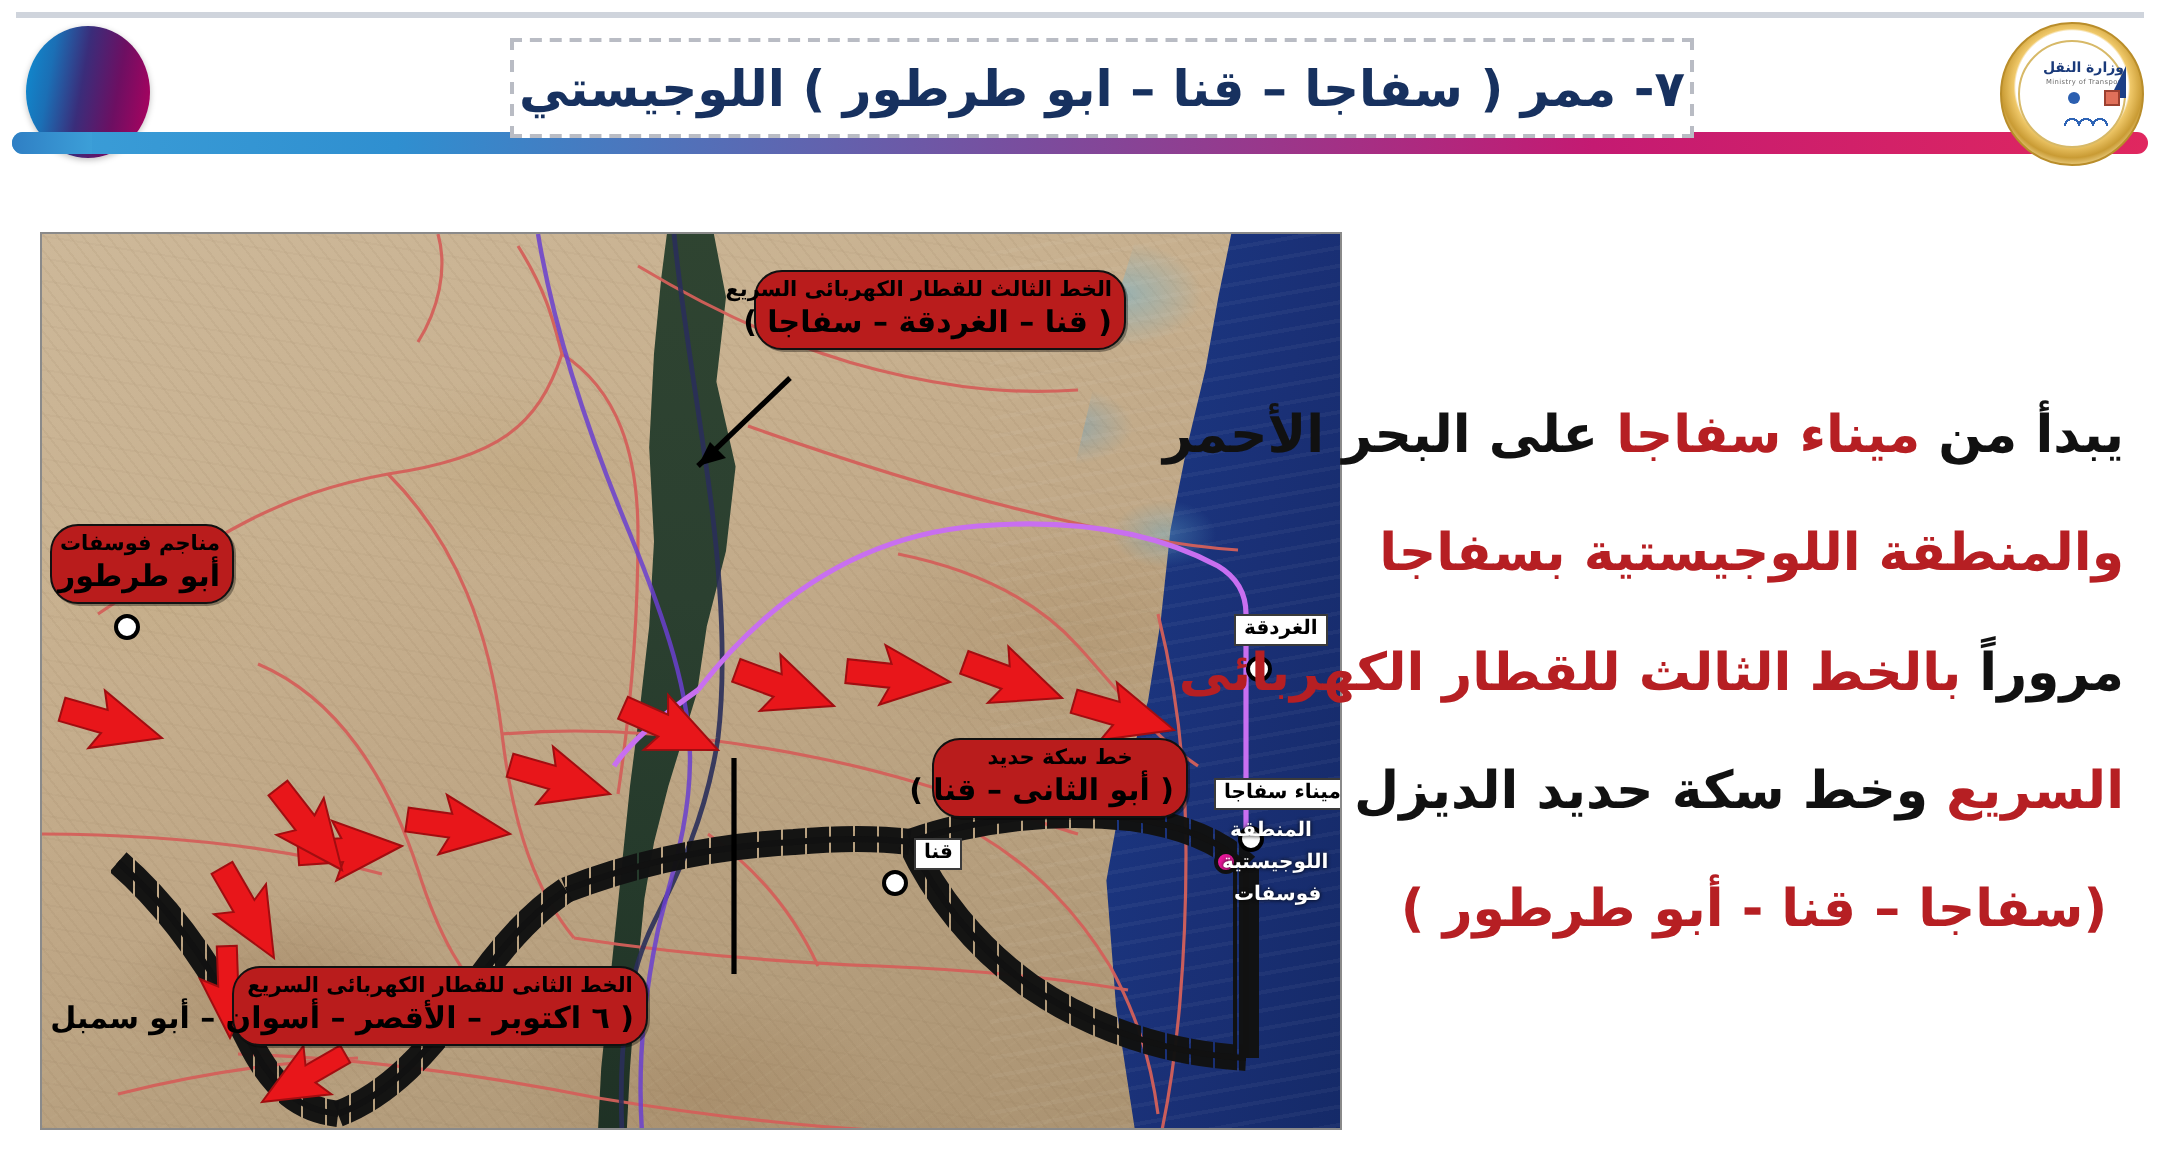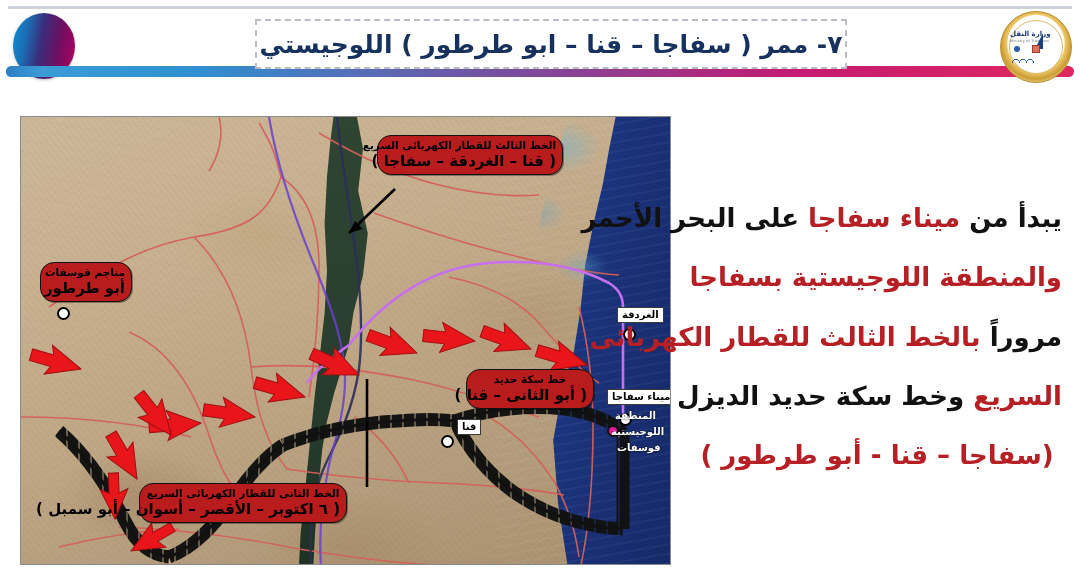--- a/index.html
+++ b/index.html
@@ -48,21 +48,21 @@
   
   .logo { position:absolute; right:8px; top:11px; width:72px; height:72px; }
   .logo-ring {
     position:absolute; inset:0; border-radius:50%;
     background: radial-gradient(circle at 50% 45%, #ffffff 0 54%, #f0c96a 56%, #c99b34 68%, #f5dd9a 78%, #c08f2b 90%, #8c6418 100%);
     border:1px solid #b98d2a;
   }
   .logo-inner {
     position:absolute; left:9px; top:9px; width:54px; height:54px;
     border-radius:50%; background:#fff; border:1px solid #d7b968;
-    display:flex; flex-direction:column; align-items:flex-end; justify-content:center;
+    display:flex; flex-direction:column; align-items:flex-start; justify-content:center;
   }
   .logo-ar { font-size:7px; color:#1a3a7a; font-weight:700; line-height:1; }
   .logo-en { font-size:3.4px; color:#6a6a6a; margin-top:1px; letter-spacing:.2px;}
   .logo-mark { margin-top:2px; position:relative; width:32px; height:18px; }
   .logo-wave{
     position:absolute; left:2px; bottom:0; width:26px; height:8px;
     background:
       radial-gradient(circle at 4px 8px, transparent 3px, #2d63b5 3px 4px, transparent 4px),
       radial-gradient(circle at 11px 8px, transparent 3px, #2d63b5 3px 4px, transparent 4px),
       radial-gradient(circle at 18px 8px, transparent 3px, #2d63b5 3px 4px, transparent 4px);
@@ -344,26 +344,26 @@
       <div class="callout" style="left:356px; top:18px; width:186px;">
         <div class="l1">الخط الثالث للقطار الكهربائى السريع</div>
         <div class="l2">( قنا – الغردقة – سفاجا )</div>
       </div>
 
       <div class="callout" style="left:445px; top:252px; width:128px;">
         <div class="l1">خط سكة حديد</div>
         <div class="l2">( أبو الثانى – قنا )</div>
       </div>
 
-      <div class="callout" style="left:95px; top:366px; width:208px;margin-left:23px;">
+      <div class="callout" style="left:95px; top:366px; width:208px;">
         <div class="l1">الخط الثانى للقطار الكهربائى السريع</div>
         <div class="l2">( ٦ اكتوبر – الأقصر – أسوان – أبو سمبل )</div>
       </div>
 
-      <div class="callout" style="left:4px; top:145px; width:92px; border-width:1.3px;margin-left:15px;">
+      <div class="callout" style="left:4px; top:145px; width:92px; border-width:1.3px;">
         <div class="l1">مناجم فوسفات</div>
         <div class="l2">أبو طرطور</div>
       </div>
 
     </div>
   </div>
 
   <div class="right-text">
 
     <div class="rt-line">

